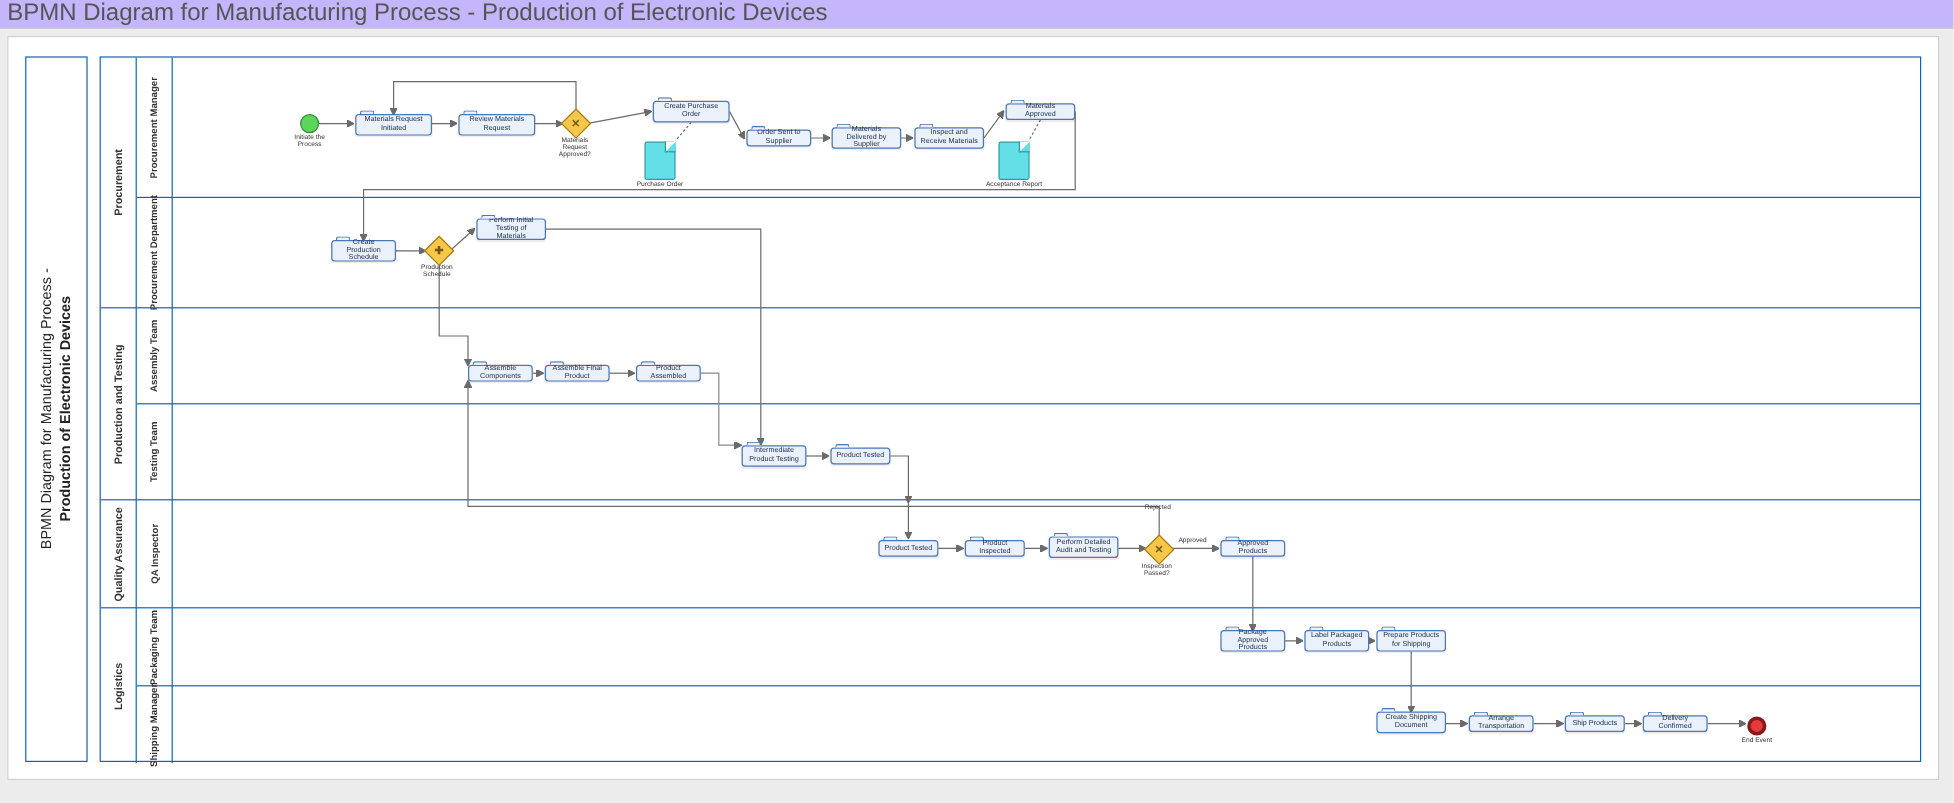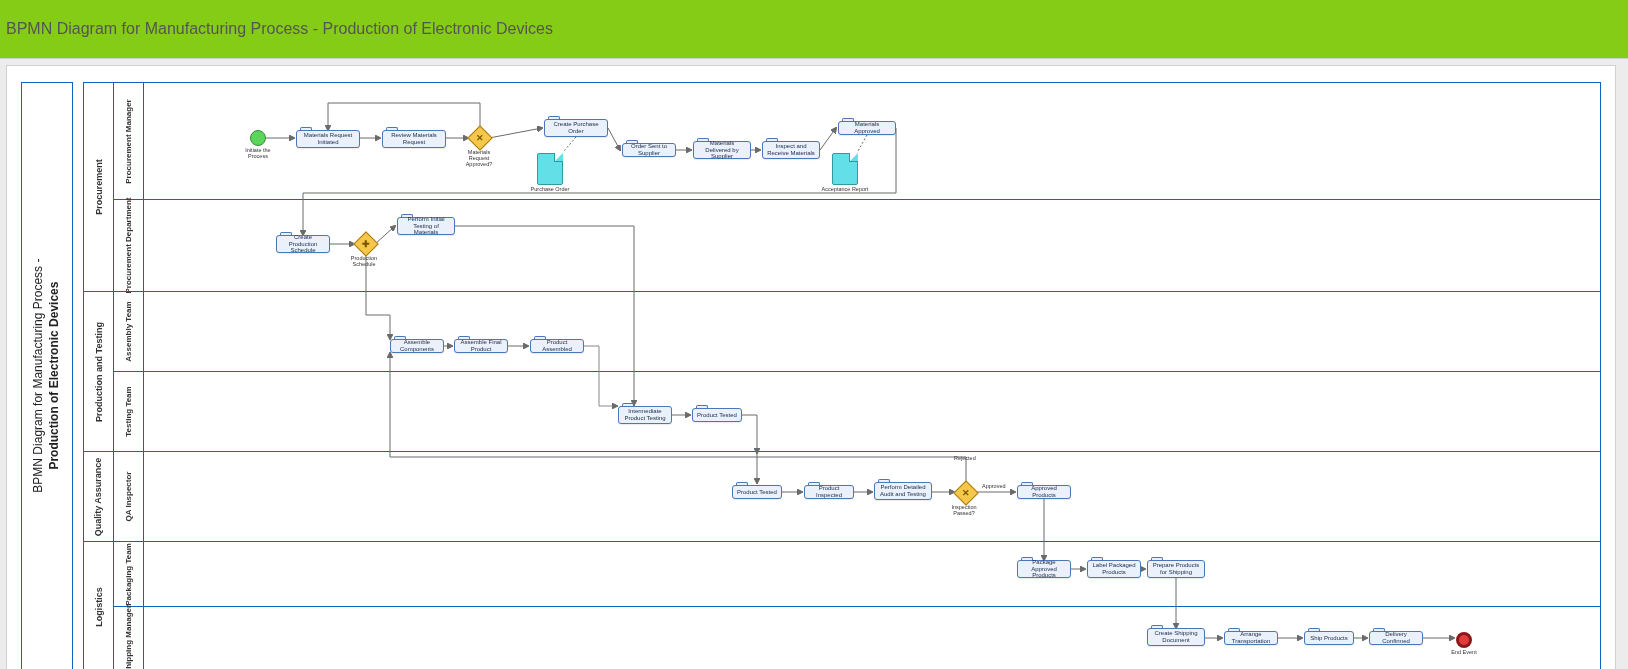--- a/index.html
+++ b/index.html
@@ -4,26 +4,26 @@
 <style>
   * { box-sizing: border-box; margin: 0; padding: 0; }
   body {
     font-family: "Segoe UI", Arial, Helvetica, sans-serif;
     background: #ececec;
     font-size: 10px;
     color: #333;
   }
 
   .page-title {
-    font-size: 16px;
+    font-size: 20px;
     font-weight: 400;
     color: #555;
-    padding: 20px 6px;
+    padding: 0 6px;
     border-bottom: 1px solid #ccc;
-    background: #84cc16;
+    background: #c4b5fd;
   }
 
   .canvas {
     background: #fff;
     margin: 6px;
     border: 1px solid #d0d0d0;
     position: relative;
     width: 1610px;
     height: 620px;
   }

